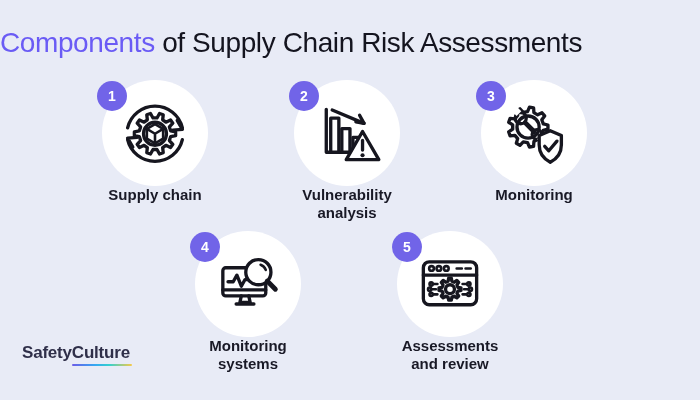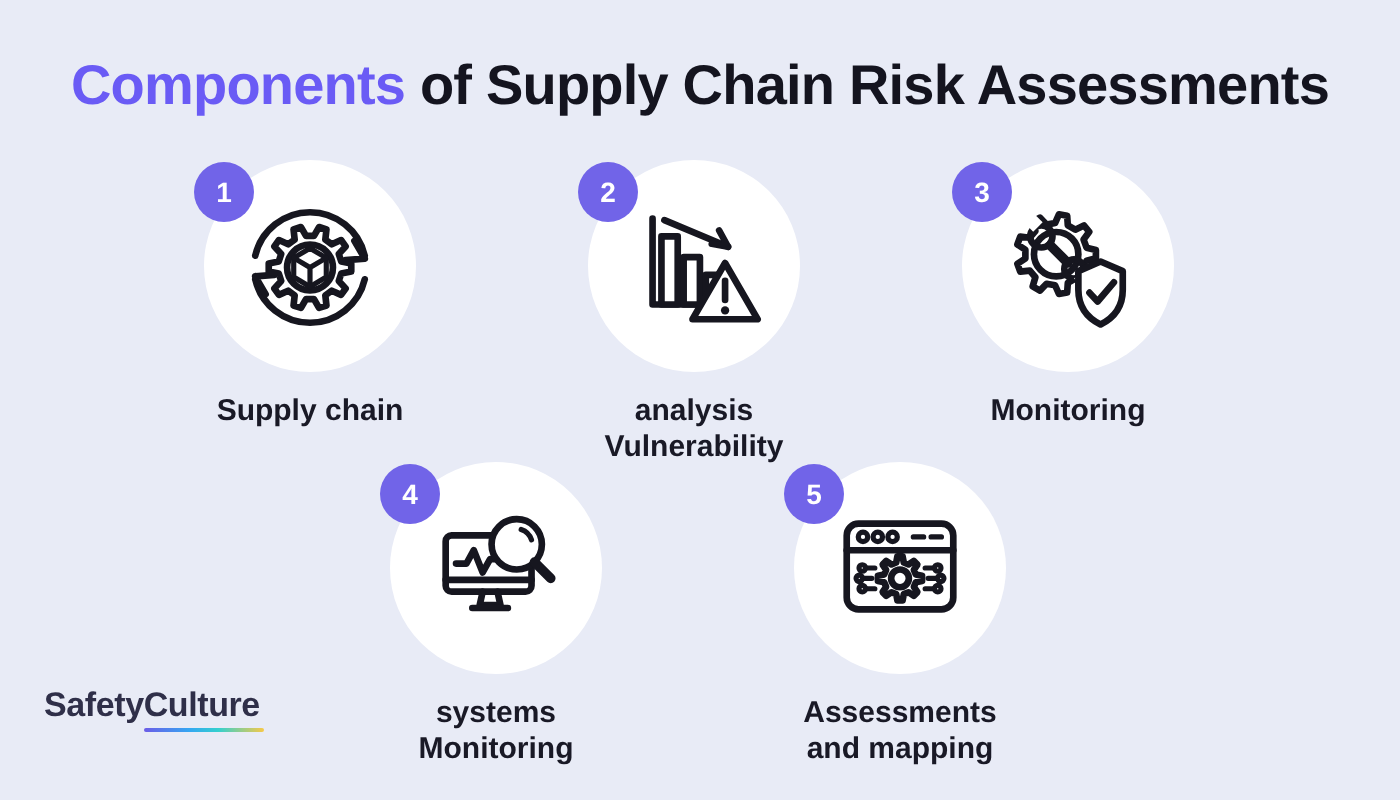--- a/index.html
+++ b/index.html
@@ -2,38 +2,38 @@
 <html><head>
 <meta charset="utf-8">
 <style>
   html,body{margin:0;padding:0;background:#fff;}
   .canvas{
     position:relative;width:700px;height:400px;overflow:hidden;
     background:#E8EBF6;
     font-family:"Liberation Sans",sans-serif;
   }
   .title{
-    position:absolute;top:27px;left:0;width:700px;text-align:center;
-    font-size:28px;font-weight:700;letter-spacing:-0.4px;color:#14141F;
+    position:absolute;top:27px;left:0;width:700px;text-align:left;
+    font-size:28px;font-weight:400;letter-spacing:-0.4px;color:#14141F;
     white-space:nowrap;
   }
   .title .hl{color:#6A5BF5;}
   .item{position:absolute;width:160px;text-align:center;}
   .circle{
     position:relative;width:106px;height:106px;border-radius:50%;
     background:#FFFFFF;margin:0 auto;
     display:flex;align-items:center;justify-content:center;
   }
   .badge{
     position:absolute;left:-5px;top:1px;width:30px;height:30px;border-radius:50%;
     background:#7164E8;color:#FFFFFF;font-size:14px;font-weight:700;
     display:flex;align-items:center;justify-content:center;
   }
   .label{
-    margin-top:11px;font-size:15px;font-weight:700;color:#191926;line-height:1.22;
+    font-size:15px;font-weight:700;color:#191926;line-height:1.22;
   }
   .icon{width:74px;height:74px;}
   .icon path,.icon circle,.icon rect,.icon polygon,.icon polyline,.icon line{
     stroke:#16161F;stroke-width:4.5;fill:none;stroke-linecap:round;stroke-linejoin:round;
   }
   .icon .wf{fill:#FFFFFF;}
   .icon .fill{fill:#16161F;stroke:none;}
   .icon .thin{stroke-width:3.5;}
   .icon .thick{stroke-width:6.5;}
   .icon .notch{fill:#FFFFFF;stroke:none;}
@@ -82,22 +82,22 @@
         <rect class="wf" x="43" y="44" width="11" height="32"></rect>
         <rect class="wf" x="58" y="56" width="10" height="20"></rect>
         <path d="M30 19 L73 37"></path>
         <path d="M73 37 L62 35 M73 37 L67 26"></path>
         <path class="wf" d="M71 48 L93 86 L49 86 Z"></path>
         <path d="M71 60 L71 73"></path>
         <circle class="fill" cx="71" cy="80" r="2.8"></circle>
       </svg>
     </div>
     <div class="label">
+      <div>Vulnerability</div>
       <div>analysis</div>
-      <div>Vulnerability</div>
     </div>
   </div>
 
   <div class="item" style="left:454px;top:80px;">
     <div class="circle">
       <div class="badge">3</div>
       <svg class="icon" viewBox="0 0 100 100">
         <polygon class="wf" points="62.54,37.63 68.85,39.18 68.85,44.82 62.54,46.37 60.54,51.86 64.38,57.10 60.76,61.42 54.93,58.55 49.87,61.47 49.44,67.95 43.88,68.93 41.27,62.99 35.51,61.97 31.02,66.67 26.13,63.84 27.95,57.61 24.19,53.13 17.73,53.84 15.80,48.53 21.20,44.92 21.20,39.08 15.80,35.47 17.73,30.16 24.19,30.87 27.95,26.39 26.13,20.16 31.02,17.33 35.51,22.03 41.27,21.01 43.88,15.07 49.44,16.05 49.87,22.53 54.93,25.45 60.76,22.58 64.38,26.90 60.54,32.14"></polygon>
         <circle class="wf" cx="42" cy="42" r="15"></circle>
         <line class="thick" x1="38" y1="36" x2="50" y2="48"></line>
@@ -122,22 +122,22 @@
         <path d="M16 58 L74 58"></path>
         <polyline points="23,47 30,47 35,38 41,53 46,44 52,44"></polyline>
         <path d="M41 66 L39 75 L53 75 L51 66"></path>
         <path d="M34 77 L58 77"></path>
         <circle class="wf" cx="64" cy="34" r="17"></circle>
         <line class="thick" x1="76" y1="46" x2="87" y2="57"></line>
         <path class="thin" d="M67 24 A11 11 0 0 1 74 31"></path>
       </svg>
     </div>
     <div class="label">
+      <div>Monitoring</div>
       <div>systems</div>
-      <div>Monitoring</div>
     </div>
   </div>
 
   <div class="item" style="left:370px;top:231px;">
     <div class="circle">
       <div class="badge">5</div>
       <svg class="icon" viewBox="0 0 100 100">
         <rect class="wf" x="14" y="20" width="72" height="58" rx="8"></rect>
         <path d="M14 38 L86 38"></path>
         <circle class="thin wf" cx="25" cy="29" r="3.2"></circle>
@@ -151,19 +151,19 @@
         <path class="thin" d="M67 50 L73 50 M69 57 L75 57 M67 64 L73 64"></path>
         <circle class="thin" cx="75.5" cy="50" r="2.2"></circle>
         <circle class="thin" cx="77.5" cy="57" r="2.2"></circle>
         <circle class="thin" cx="75.5" cy="64" r="2.2"></circle>
         <polygon class="wf" points="60.70,54.43 64.90,55.24 64.90,58.76 60.70,59.57 59.38,62.75 61.78,66.29 59.29,68.78 55.75,66.38 52.57,67.70 51.76,71.90 48.24,71.90 47.43,67.70 44.25,66.38 40.71,68.78 38.22,66.29 40.62,62.75 39.30,59.57 35.10,58.76 35.10,55.24 39.30,54.43 40.62,51.25 38.22,47.71 40.71,45.22 44.25,47.62 47.43,46.30 48.24,42.10 51.76,42.10 52.57,46.30 55.75,47.62 59.29,45.22 61.78,47.71 59.38,51.25"></polygon>
         <circle class="wf" cx="50" cy="57" r="6"></circle>
       </svg>
     </div>
     <div class="label">
       <div>Assessments</div>
-      <div>and mapping</div>
+      <div>and review</div>
     </div>
   </div>
 
   <div class="brand"><span>Safety</span><span class="part2"><span>Culture</span><span class="bar"></span></span></div>
 
 </div>
 
 </body></html>

